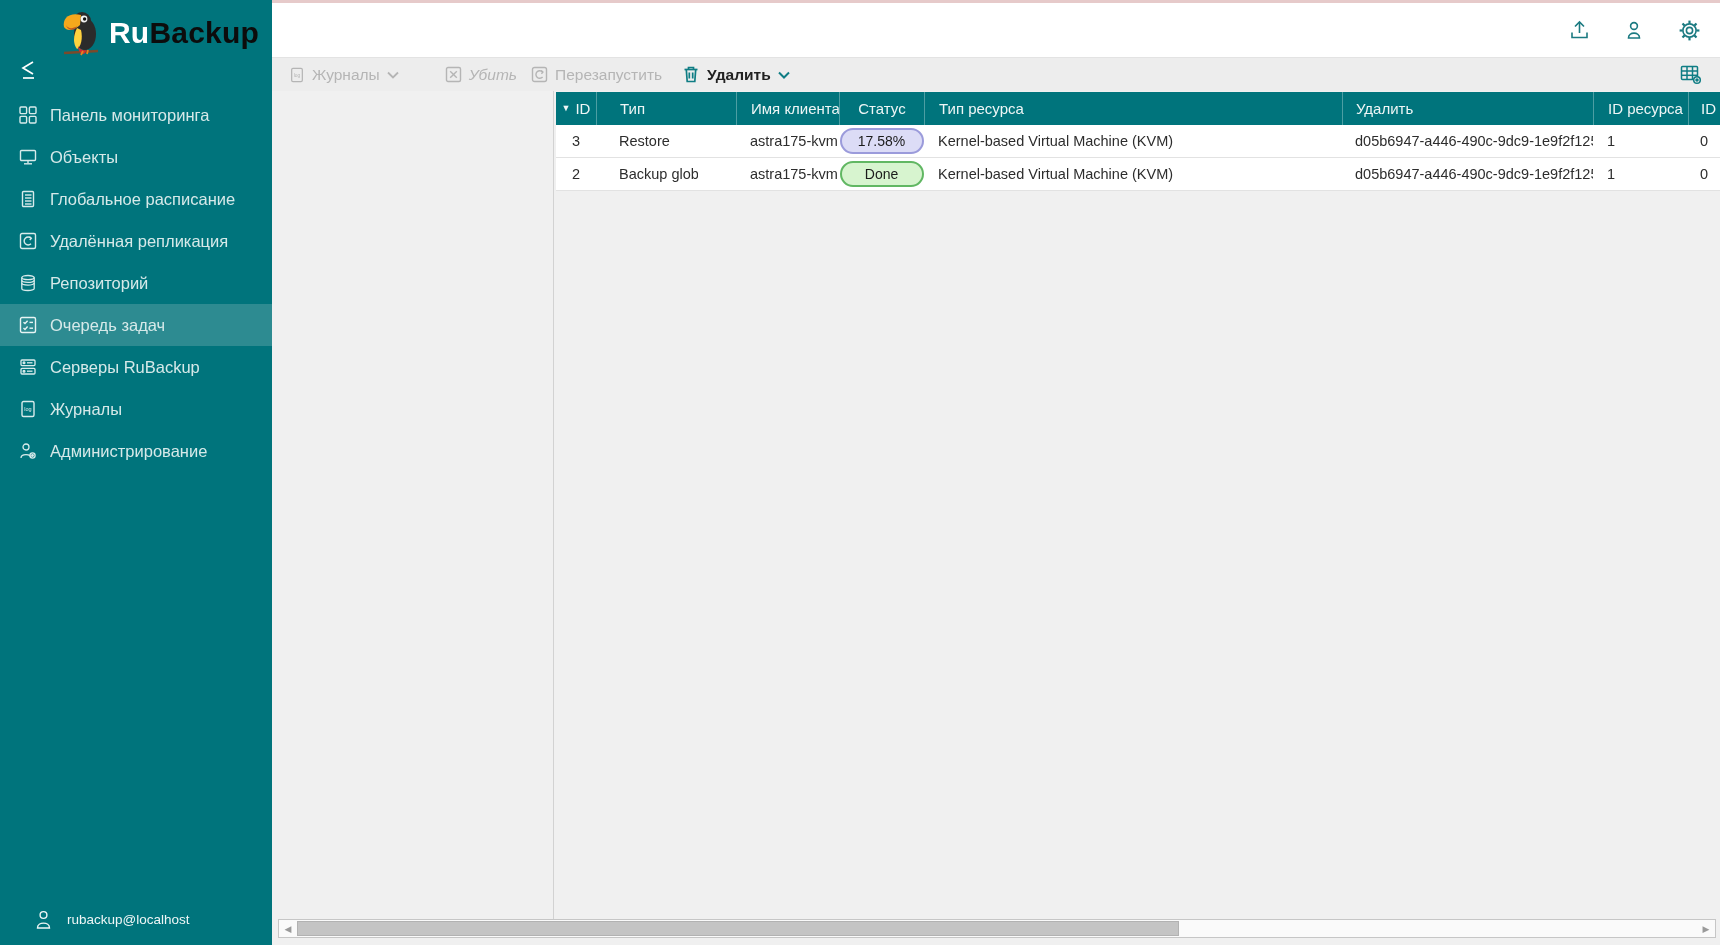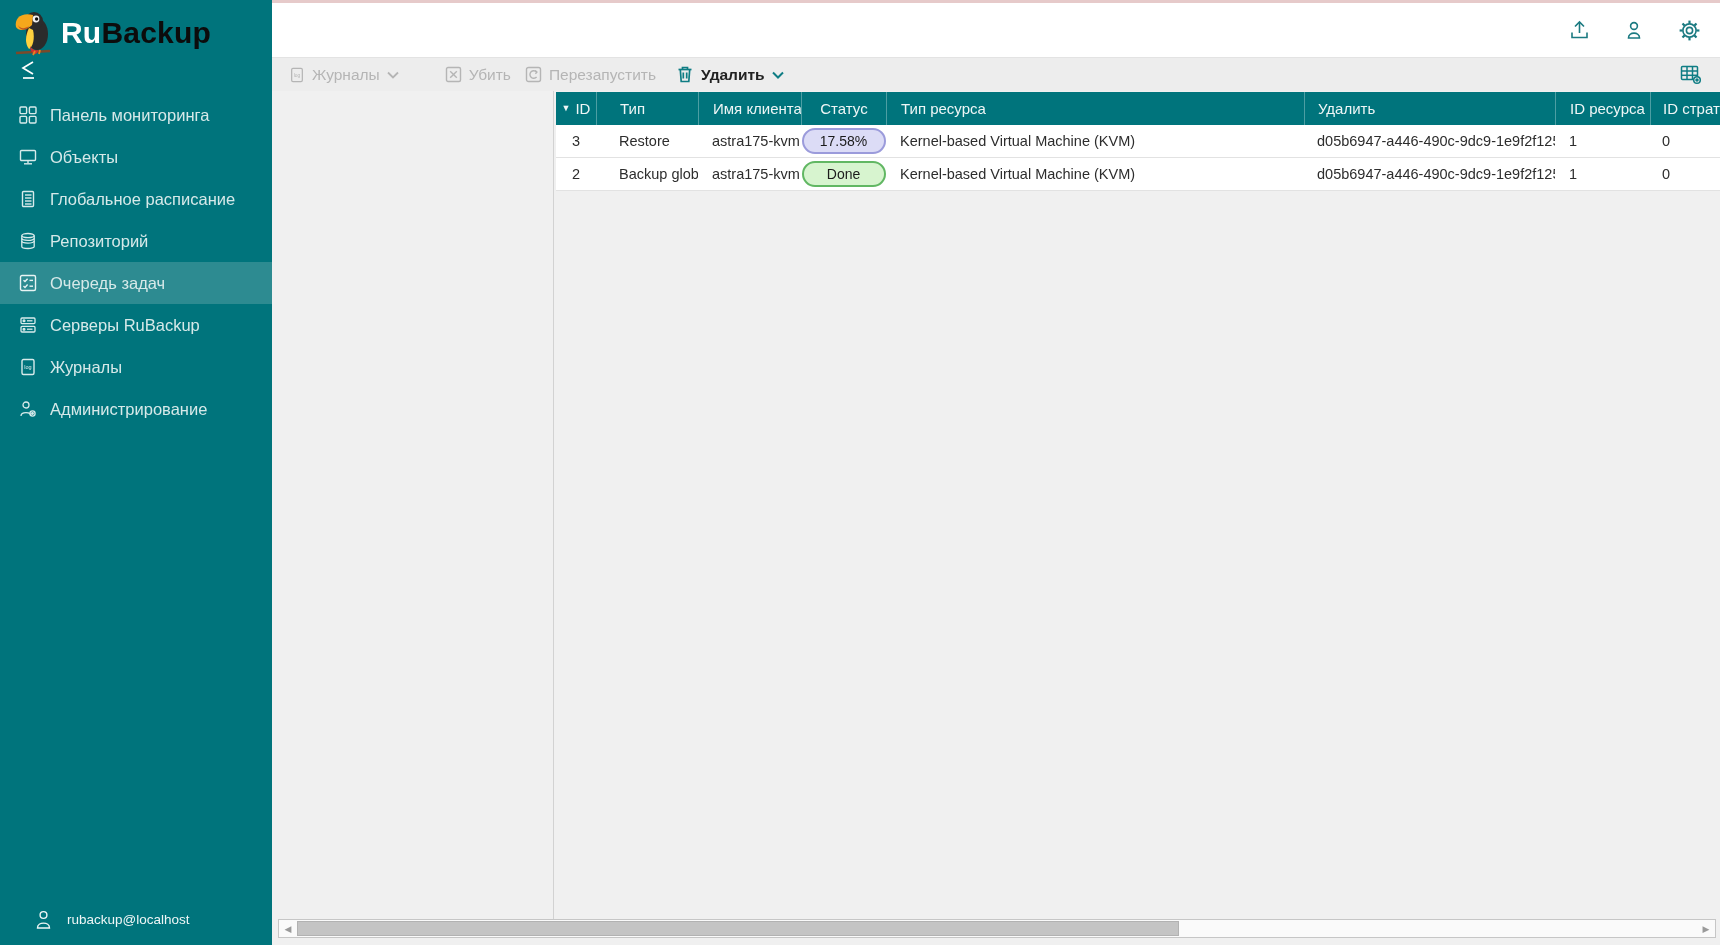--- a/index.html
+++ b/index.html
@@ -2,21 +2,21 @@
 <html><head>
 <meta charset="utf-8">
 <style>
   * { margin:0; padding:0; box-sizing:border-box; }
   html,body { width:1720px; height:945px; overflow:hidden; background:#f0f0f0;
               font-family:"Liberation Sans","DejaVu Sans",sans-serif; }
   #app { position:relative; width:1720px; height:945px; overflow:hidden; }
 
   
   .sidebar { position:absolute; left:0; top:0; width:272px; height:945px;
-             background:#00747c; z-index:5; }
+             background:#00747c; z-index:5;padding-left:48px; }
   .logo { display:flex; align-items:center; gap:7px; padding:6px 0 0 12px; height:60px; }
   .logo-text { font-size:30px; font-weight:bold; letter-spacing:.2px; }
   .logo-text .ru { color:#ffffff; }
   .logo-text .backup { color:#0c0c0c; }
   .collapse-btn { position:absolute; top:60px; left:18px; width:26px; height:26px;
                   cursor:pointer; }
   .menu { position:absolute; top:94px; left:0; right:0; }
   .menu-item { height:42px; display:flex; align-items:center; gap:13px;
                padding-left:19px; font-size:16.5px; color:#d6e9e9; cursor:pointer;
                white-space:nowrap; }
@@ -35,38 +35,38 @@
                  align-items:center; justify-content:center; }
 
   .toolbar { position:absolute; left:0; top:57px; width:1448px; height:34px;
              background:#ededed; border-top:1px solid #e3e3e3;
              display:flex; align-items:center; }
   .tbtn { display:flex; align-items:center; gap:7px; font-size:15.5px; cursor:pointer;
           white-space:nowrap; }
   .tbtn.disabled { color:#b5b5b5; cursor:default; }
   .tbtn.enabled  { color:#222222; font-weight:bold; }
   .tbtn-journals { margin-left:17px; }
-  .tbtn-kill     { margin-left:46px; }
+  .tbtn-kill     { margin-left:46px;font-style:italic; }
   .tbtn-restart  { margin-left:14px; }
   .tbtn-delete   { margin-left:20px; }
   .toolbar-spacer { flex:1; }
   .grid-settings { margin-right:18px; cursor:pointer; display:flex; align-items:center; }
   .viewport-lline { position:absolute; left:281px; top:91px; width:1px; height:828px;
                     background:#d2d2d2; }
   .table { position:absolute; left:284px; top:92px; width:1426px; }
   .thead { display:flex; height:33px; background:#00747c; color:#eef6f6;
            font-size:15px; line-height:33px; }
   .th { overflow:hidden; white-space:nowrap; cursor:pointer; }
   .th + .th { border-left:1px solid rgba(255,255,255,.30); }
   .trow { display:flex; height:33px; background:#ffffff; line-height:32px;
           font-size:14.5px; color:#2d2d2d; border-bottom:1px solid #e2e2e2;
           cursor:pointer; white-space:nowrap; }
   .c-id    { width:40px;  text-align:center; }
   .c-type  { width:102px; padding-left:23px; }
-  .c-client{ width:103px; padding-left:14px; }
+  .c-client{ width:103px; padding-left:14px;margin-left:38px; }
   .c-status{ width:85px;  text-align:center; }
   .c-rtype { width:418px; padding-left:14px; }
   .c-res   { width:251px; padding-left:13px; }
   .c-rule  { width:95px;  padding-left:14px; }
   .c-strat { width:289px; padding-left:12px; }
   .th.c-id { display:flex; align-items:center; justify-content:center; gap:5px; }
   .sort-arrow { font-size:9px; }
   .cell { overflow:hidden; }
   .badge { display:inline-block; min-width:84px; height:26px; line-height:22px;
            border-radius:13px; font-size:14px; text-align:center; color:#1b1b1b;
@@ -134,20 +134,28 @@
         <svg width="18" height="18" viewBox="0 0 18 18" fill="none" stroke="#d8ebeb" stroke-width="1.4">
           <rect x="3.5" y="1.5" width="11" height="15" rx="1"></rect>
           <line x1="6" y1="5" x2="12.5" y2="5"></line>
             <line x1="6" y1="8" x2="12.5" y2="8"></line>
             <line x1="6" y1="11" x2="12.5" y2="11"></line>
             <line x1="6" y1="14" x2="12.5" y2="14"></line>
         </svg>
         <span>Глобальное расписание</span>
       </div>
       <div class="menu-item">
+        <svg width="18" height="18" viewBox="0 0 18 18" fill="none" stroke="#d8ebeb" stroke-width="1.4">
+          <rect x="1.5" y="1.5" width="15" height="15" rx="1.5"></rect>
+          <path d="M12 6.2 A4 4 0 1 0 12 11.8"></path>
+          <polyline points="10.5,4.8 12.3,6.3 10.8,8"></polyline>
+        </svg>
+        <span>Удалённая репликация</span>
+      </div>
+      <div class="menu-item">
         <svg width="18" height="18" viewBox="0 0 18 18" fill="none" stroke="#d8ebeb" stroke-width="1.3">
           <ellipse cx="9" cy="3.6" rx="6.2" ry="2.1"></ellipse>
           <path d="M2.8 3.6 V9 c0 1.2 2.8 2.1 6.2 2.1 s6.2 -.9 6.2 -2.1 V3.6"></path>
           <path d="M2.8 9 v5.4 c0 1.2 2.8 2.1 6.2 2.1 s6.2 -.9 6.2 -2.1 V9"></path>
           <path d="M2.8 6.3 c0 1.2 2.8 2.1 6.2 2.1 s6.2 -.9 6.2 -2.1"></path>
         </svg>
         <span>Репозиторий</span>
       </div>
       <div class="menu-item active">
         <svg width="18" height="18" viewBox="0 0 18 18" fill="none" stroke="#e8f4f4" stroke-width="1.4">

